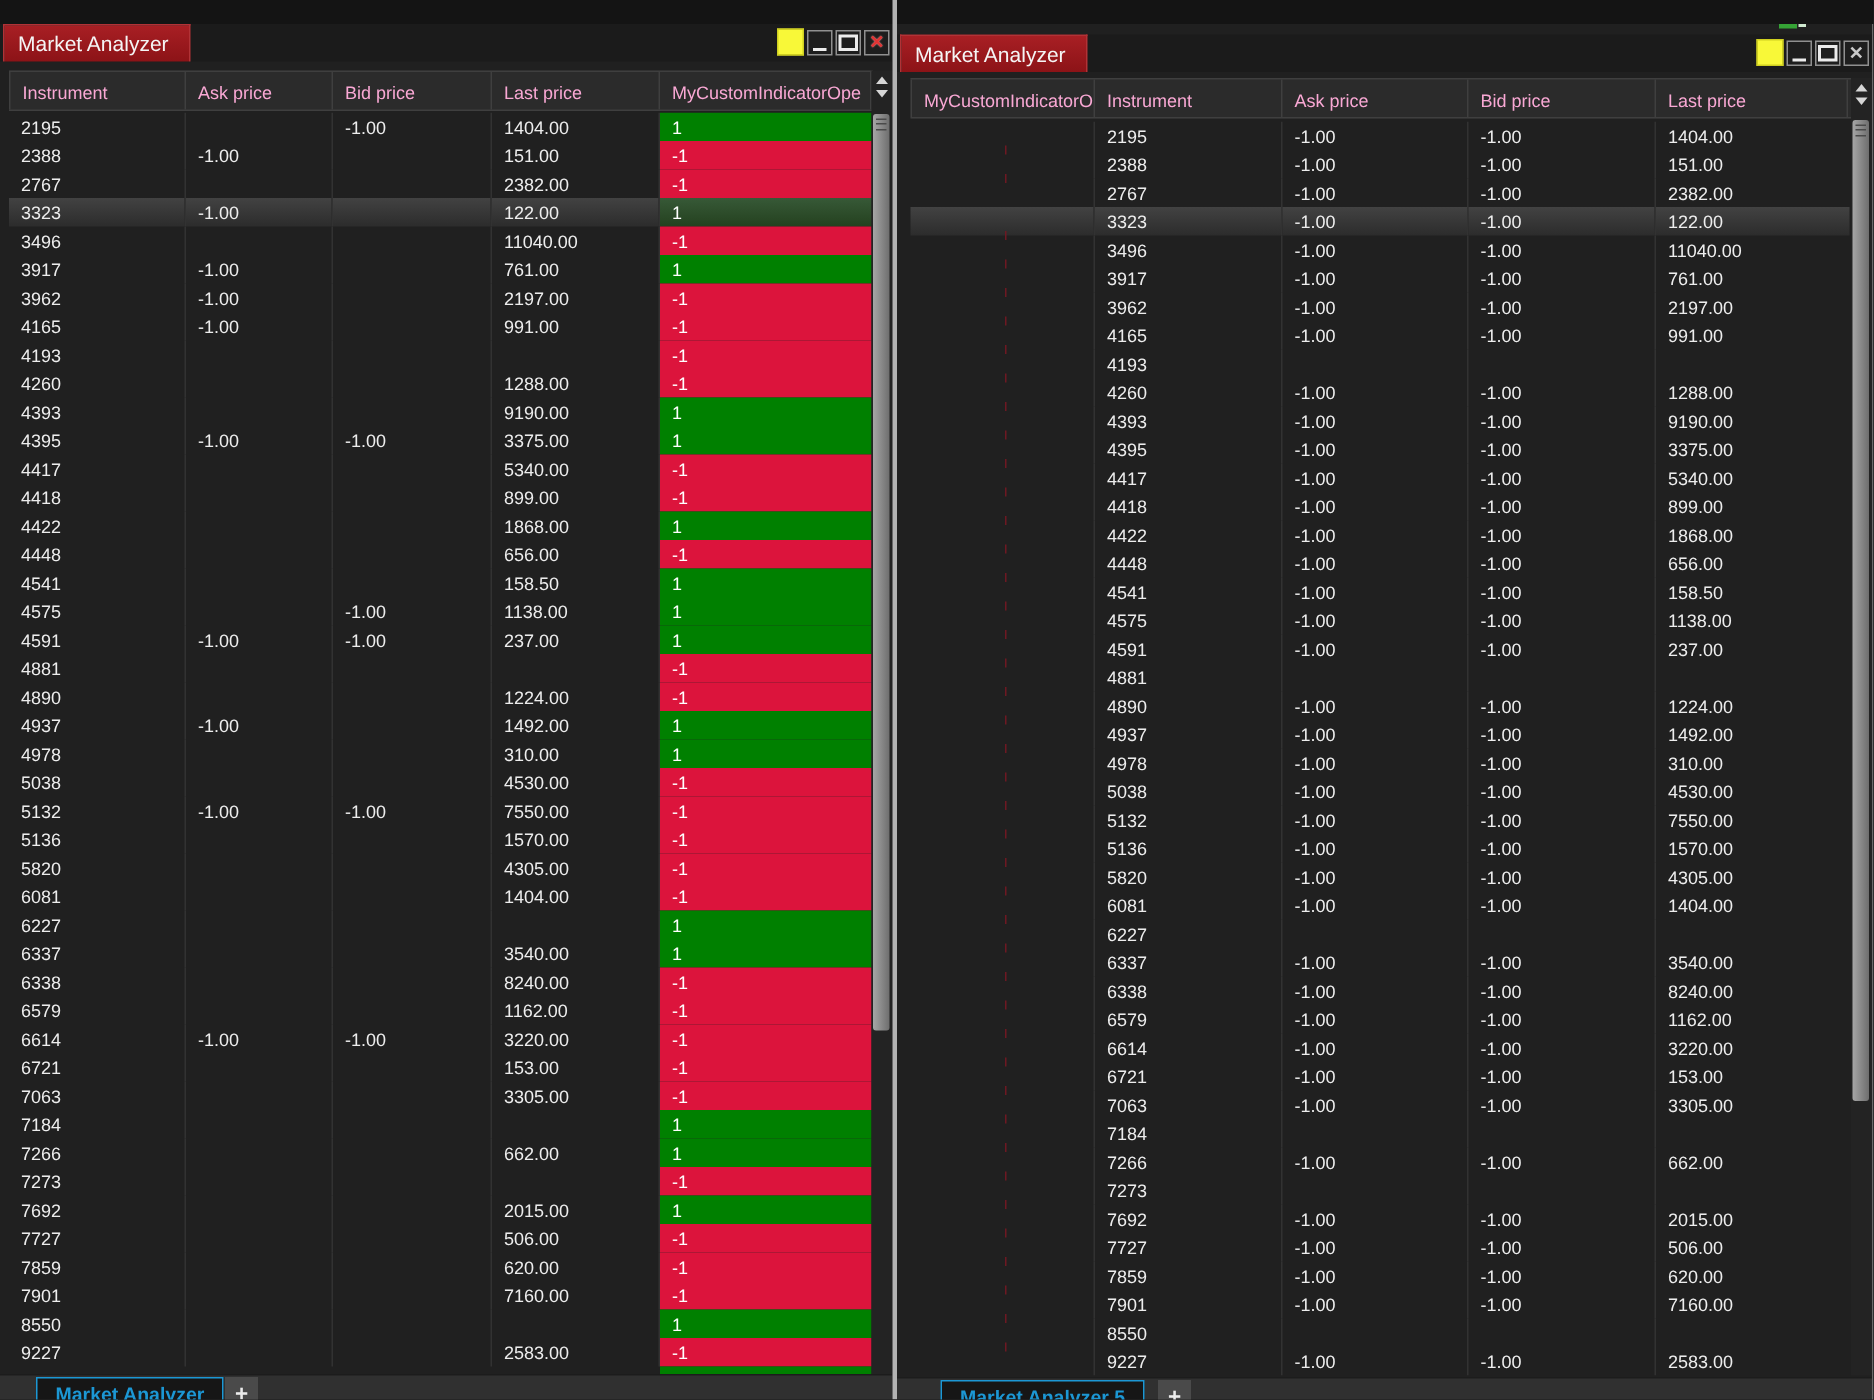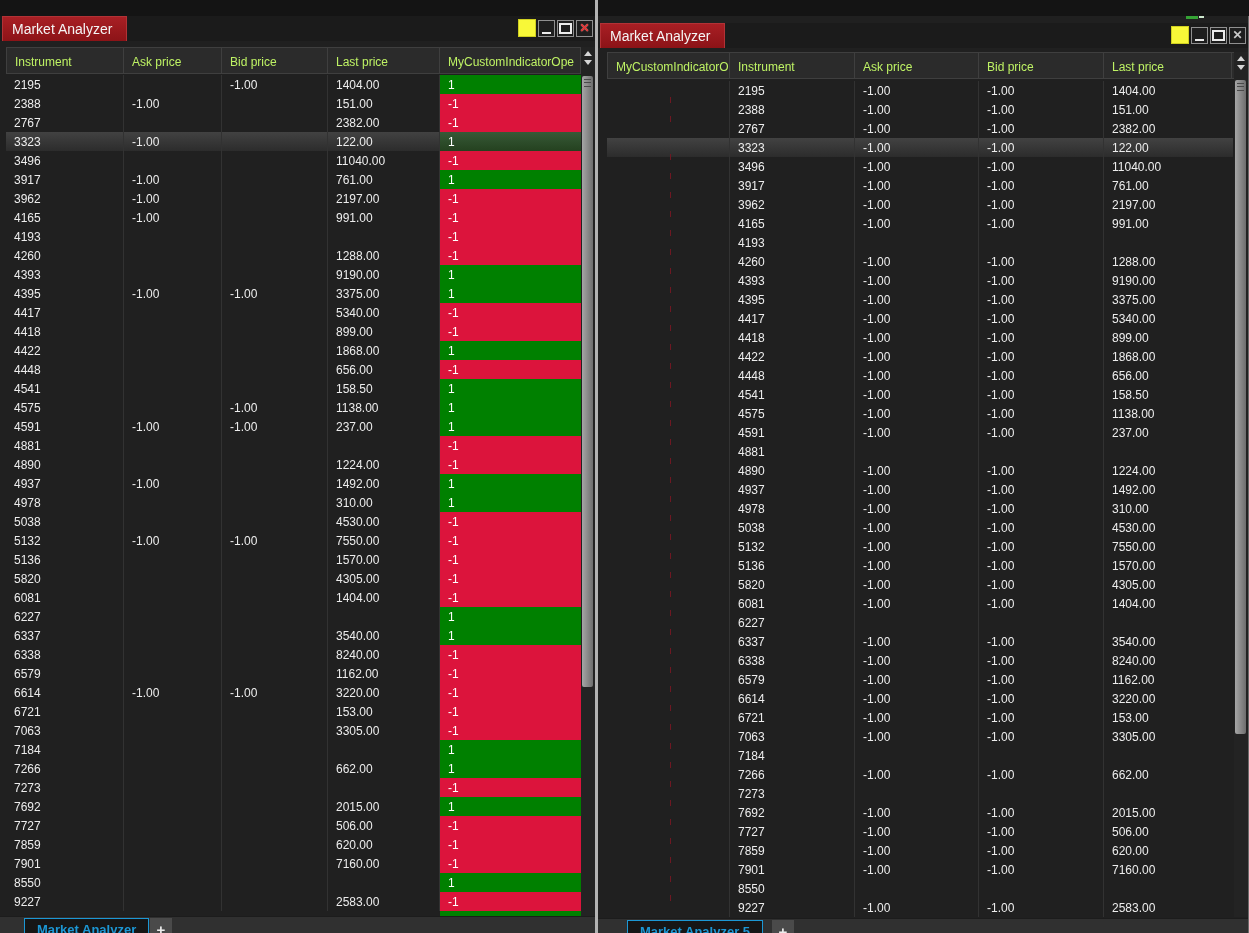--- a/index.html
+++ b/index.html
@@ -23,21 +23,21 @@
   .glyph-close{font-size:12px;font-weight:bold;line-height:1}
   .close-active .glyph-close{color:#e03434;text-shadow:0 0 1px #ffb0b0}
   .close-inactive .glyph-close{color:#c9c9c9}
   .fleck-a{position:absolute;left:588px;top:0;width:12px;height:3px;background:#35a335}
   .fleck-b{position:absolute;left:601px;top:0;width:5px;height:2px;background:#cfe8cf}
 
   
   .thead{position:absolute;display:flex;background:#2b2b2b;border-top:1px solid #3f3f3f;border-bottom:1px solid #3f3f3f;box-sizing:border-box}
   .win-left .thead{left:6px;top:31px;height:27px;width:576px}
   .win-right .thead{left:9px;top:36px;height:27px;width:627px}
-  .th{box-sizing:border-box;border-right:1px solid #3f3f3f;color:#bef264;font-size:12px;padding:7px 0 0 8px;overflow:hidden;white-space:nowrap}
+  .th{box-sizing:border-box;border-right:1px solid #3f3f3f;color:#f9a8d4;font-size:12px;padding:7px 0 0 8px;overflow:hidden;white-space:nowrap}
   .th:first-child{border-left:1px solid #3f3f3f}
 
   
   .tbody{position:absolute;overflow:hidden}
   .win-left .tbody{left:0;top:59px;width:595px;height:842px}
   .win-right .tbody{left:0;top:65px;width:650px;height:836px}
   .trow{display:flex;height:19px;position:relative}
   .win-left .trow{margin-left:6px;width:575px}
   .win-right .trow{margin-left:9px;width:626px}
   .cell{box-sizing:border-box;height:19px;font-size:12px;color:#ededed;padding:3px 0 0 8px;overflow:hidden;white-space:nowrap;border-right:1px solid #323232}

